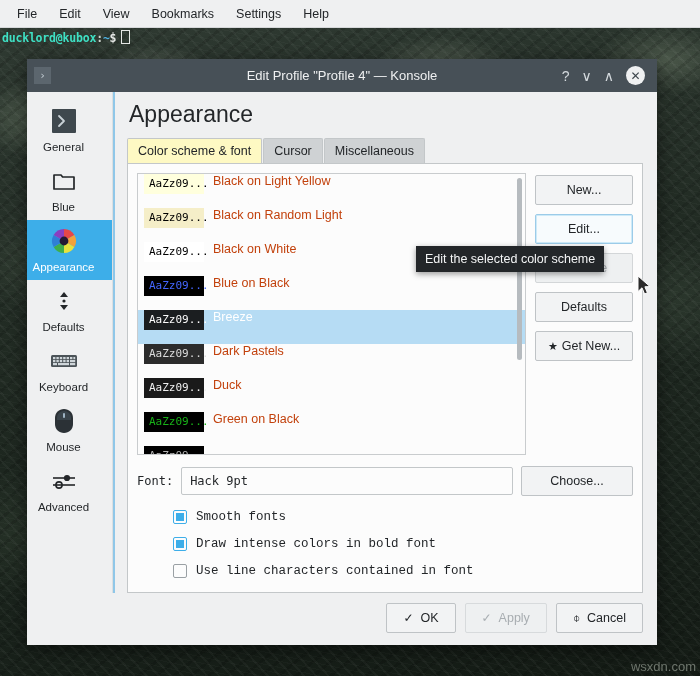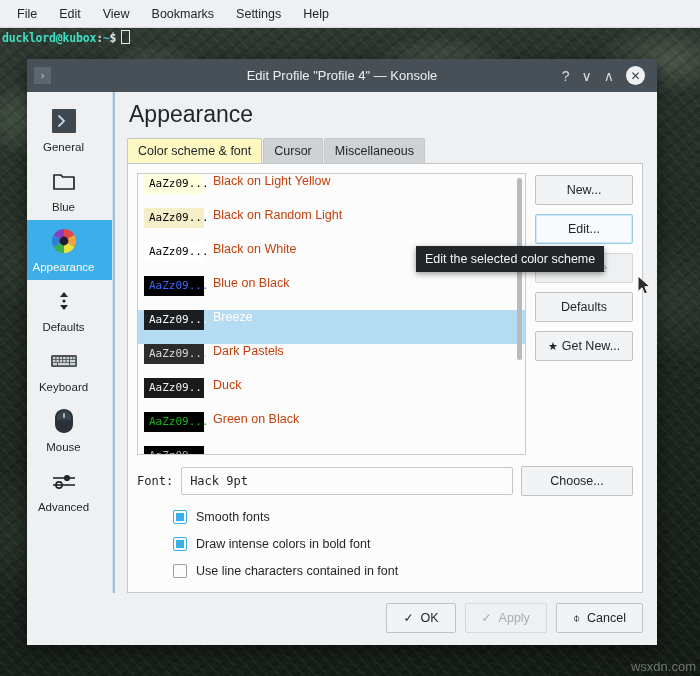--- a/index.html
+++ b/index.html
@@ -274,21 +274,21 @@
     border-radius: 2px;
     padding: 6px 8px;
     font-family: "DejaVu Sans Mono", monospace;
     font-size: 12px; color: #232629;
     box-sizing: border-box;
   }
   #choose-btn { width: 98px; flex: 0 0 auto; }
 
   
   #checkboxes { margin: 14px 0 0 36px; display: flex; flex-direction: column; gap: 13px; }
-  .cb-row { display: flex; align-items: center; gap: 9px; cursor: default; }
+  .cb-row { display: flex; align-items: center; gap: 9px; cursor: default; font-family: Liberation Mono, monospace; }
   .cb-box {
     width: 14px; height: 14px; box-sizing: border-box;
     border: 1px solid #9aa0a4; border-radius: 2px;
     background: #fcfcfc; flex: 0 0 auto;
   }
   .cb-box.checked {
     border-color: #3daee9;
     background: #fcfcfc;
     position: relative;
   }

